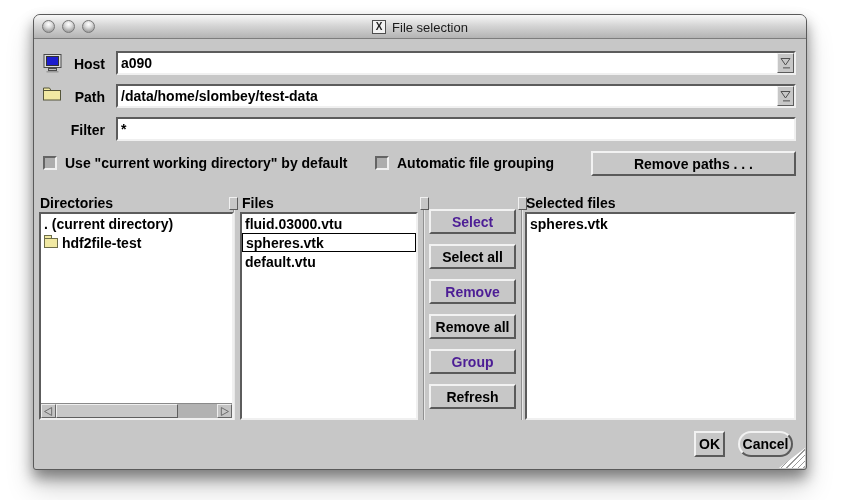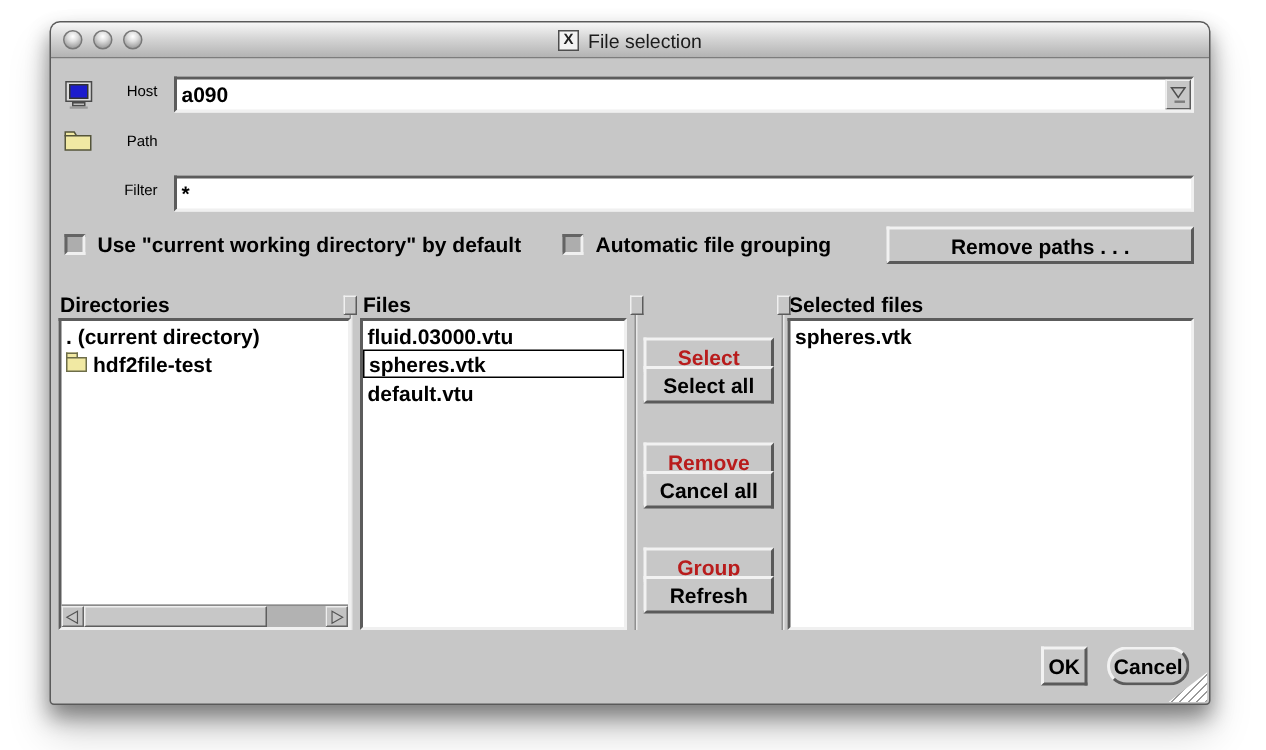--- a/index.html
+++ b/index.html
@@ -37,21 +37,21 @@
     font-size: 13px; color: #1b1b1b;
   }
   .xicon {
     width: 14px; height: 14px; background: #f2f2f2; border: 1px solid #4d4d4d;
     font-size: 10px; font-weight: bold; color: #222;
     display: flex; align-items: center; justify-content: center; line-height: 1;
   }
 
   .row-label {
     position: absolute; left: 6px; width: 65px; text-align: right;
-    font-size: 10px; font-weight: normal; color: #000;
+    font-size: 14px; font-weight: bold; color: #000;
   }
   .field {
     position: absolute; left: 82px; width: 680px; height: 24px;
     background: #fff; border: 2px solid; border-color: #5c5c5c #f0f0f0 #f0f0f0 #5c5c5c;
     display: flex; align-items: center; overflow: hidden;
   }
   .field-text { padding-left: 3px; font-size: 14px; font-weight: bold; color: #000; white-space: nowrap; }
   .combo {
     margin-left: auto; width: 17px; height: 20px; flex: none;
     background: #c7c7c7; border: 1px solid; border-color: #f0f0f0 #5c5c5c #5c5c5c #f0f0f0;
@@ -62,21 +62,21 @@
     position: absolute; width: 14px; height: 14px; background: #adadad;
     border: 2px solid; border-color: #646464 #f0f0f0 #f0f0f0 #646464;
   }
   .cb-label { position: absolute; font-size: 14px; font-weight: bold; color: #000; white-space: nowrap; }
 
   .btn {
     background: #c7c7c7; border: 2px solid; border-color: #f2f2f2 #5a5a5a #5a5a5a #f2f2f2;
     font-size: 14px; font-weight: bold; color: #000;
     display: flex; align-items: center; justify-content: center; white-space: nowrap;
   }
-  .btn.disabled { color: #b91c1c; margin-top: 16px; }
+  .btn.disabled { color: #4c1d95; }
   .action-btn { position: absolute; left: 395px; width: 87px; height: 25px; }
 
   .pane-label { position: absolute; top: 180px; font-size: 14px; font-weight: bold; color: #000; }
 
   .listbox {
     position: absolute; top: 197px; height: 208px;
     background: #fff; border: 2px solid; border-color: #5c5c5c #f0f0f0 #f0f0f0 #5c5c5c;
     overflow: hidden;
   }
   .rows { position: absolute; left: 0; right: 0; top: 0; text-align: center; }
@@ -150,20 +150,29 @@
         <rect x="3" y="11" width="7" height="1.6" fill="#7c7c7c"></rect>
       </svg>
     </span>
   </div>
 
   <svg style="position:absolute;left:8px;top:70px" width="20" height="17" viewBox="0 0 20 17">
     <path d="M1.5 5.5 L1.5 3 L7.5 3 L9 5.5 Z" fill="#f1e9a3" stroke="#55553a"></path>
     <rect x="1.5" y="5.5" width="17" height="9.5" fill="#f1e9a3" stroke="#55553a"></rect>
   </svg>
   <div class="row-label" style="top:74px">Path</div>
+  <div class="field" style="top:69px">
+    <span class="field-text">/data/home/slombey/test-data</span>
+    <span class="combo">
+      <svg width="11" height="14" viewBox="0 0 11 14">
+        <polygon points="1,2.5 10,2.5 5.5,9" fill="#c7c7c7" stroke="#4f4f4f"></polygon>
+        <rect x="3" y="11" width="7" height="1.6" fill="#7c7c7c"></rect>
+      </svg>
+    </span>
+  </div>
 
   <div class="row-label" style="top:107px">Filter</div>
   <div class="field" style="top:102px">
     <span class="field-text">*</span>
   </div>
 
   <span class="checkbox" style="left:9px;top:141px"></span>
   <span class="cb-label" style="left:31px;top:140px">Use "current working directory" by default</span>
   <span class="checkbox" style="left:341px;top:141px"></span>
   <span class="cb-label" style="left:363px;top:140px">Automatic file grouping</span>
@@ -218,21 +227,21 @@
         <div class="list-item">
           <span>default.vtu</span>
         </div>
       </div>
   </div>
 
   <div>
       <div class="btn action-btn disabled" style="top: 194px;">Select</div>
       <div class="btn action-btn" style="top: 229px;">Select all</div>
       <div class="btn action-btn disabled" style="top: 264px; text-align: center;">Remove</div>
-      <div class="btn action-btn" style="top: 299px;">Cancel all</div>
+      <div class="btn action-btn" style="top: 299px;">Remove all</div>
       <div class="btn action-btn disabled" style="top: 334px;">Group</div>
       <div class="btn action-btn" style="top: 369px;">Refresh</div>
     </div>
 
   <div class="listbox" style="left:491px;width:271px">
     <div class="rows">
         <div class="list-item">
           <span>spheres.vtk</span>
         </div>
       </div>

